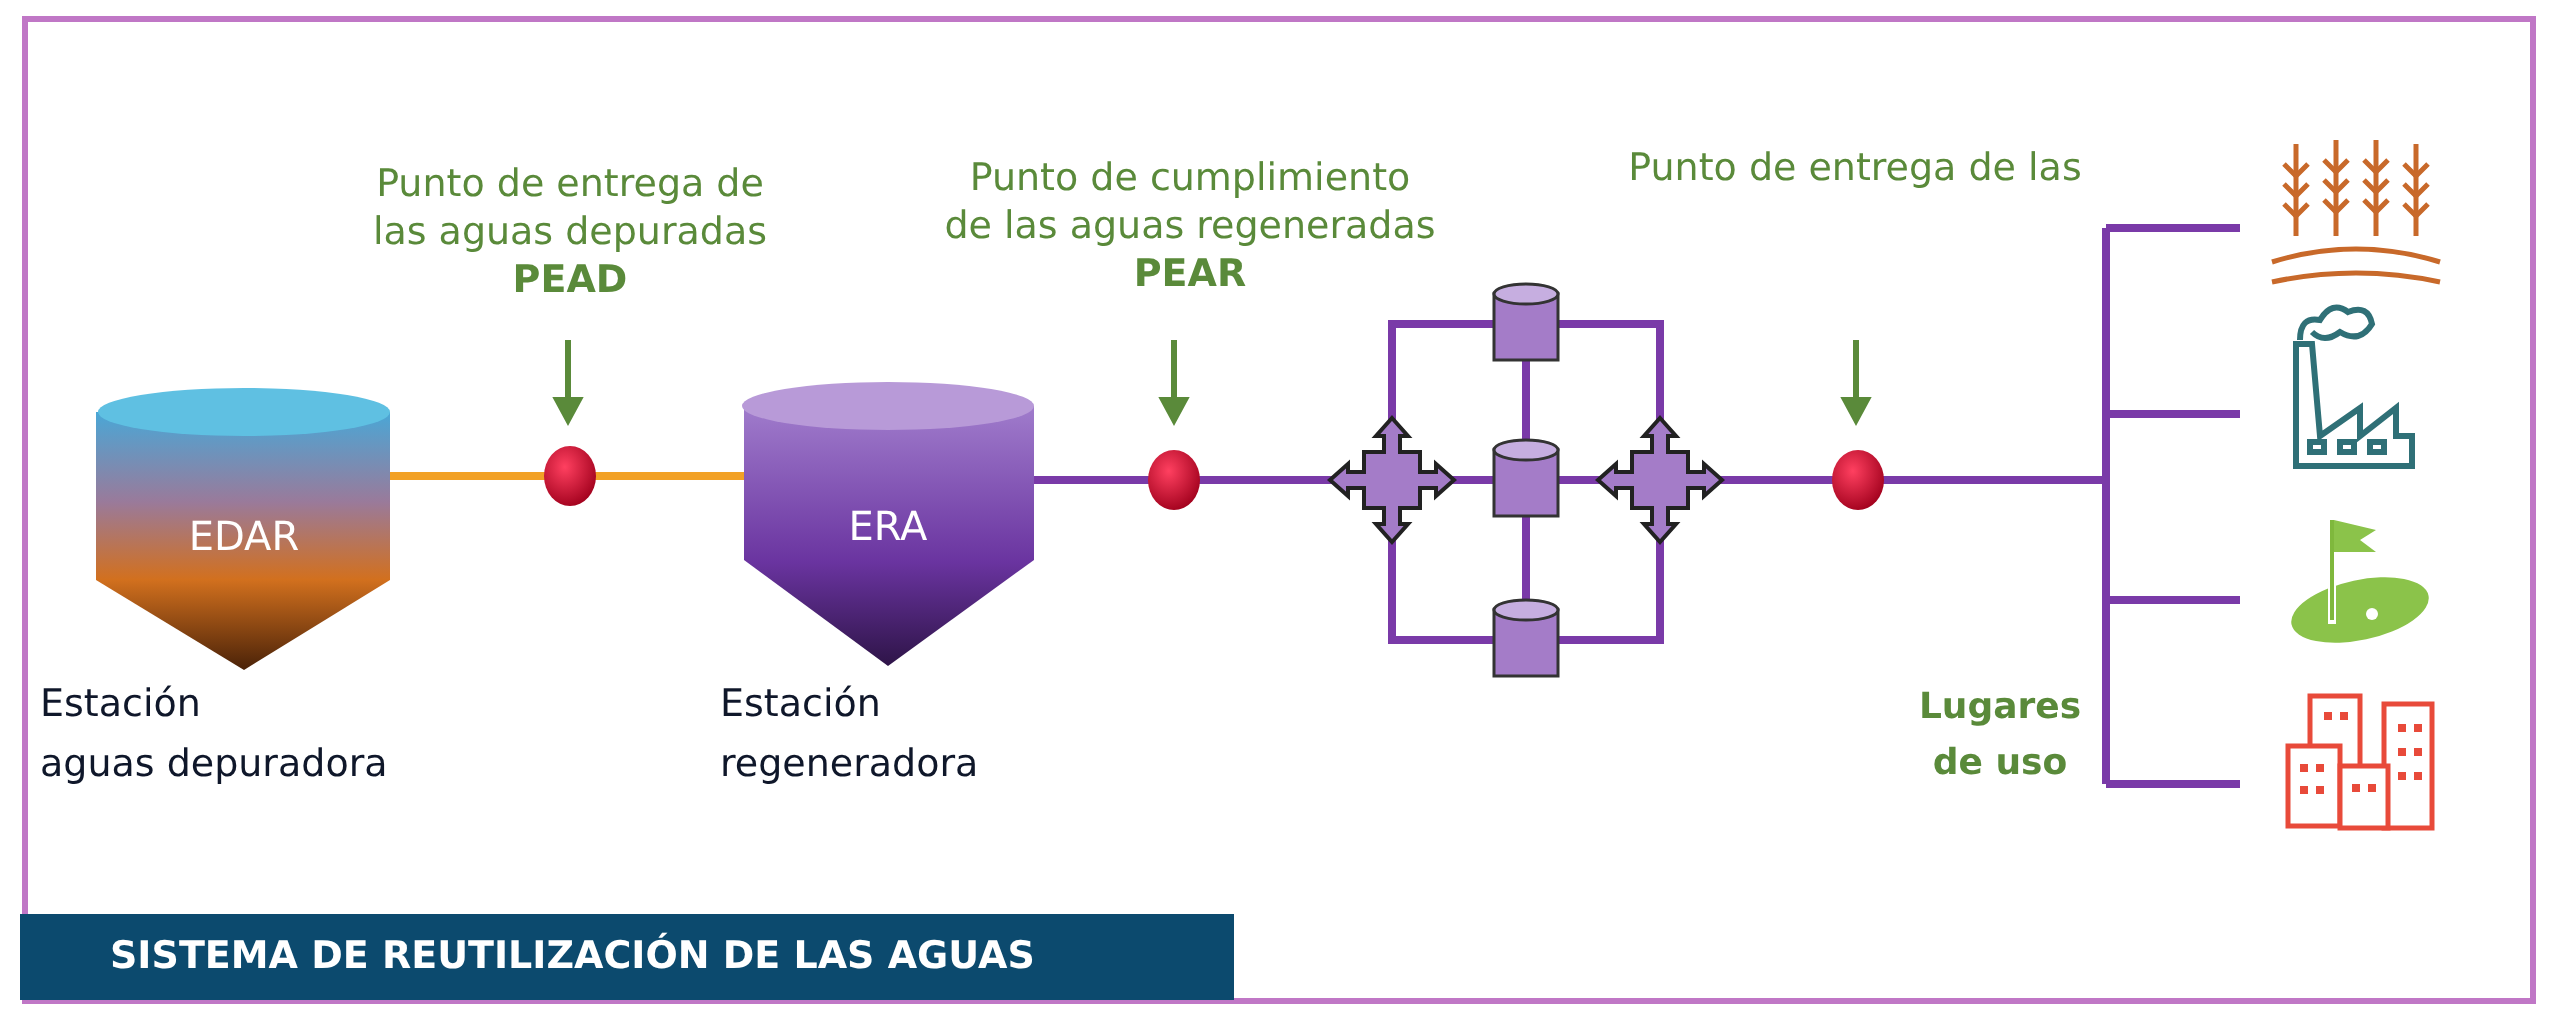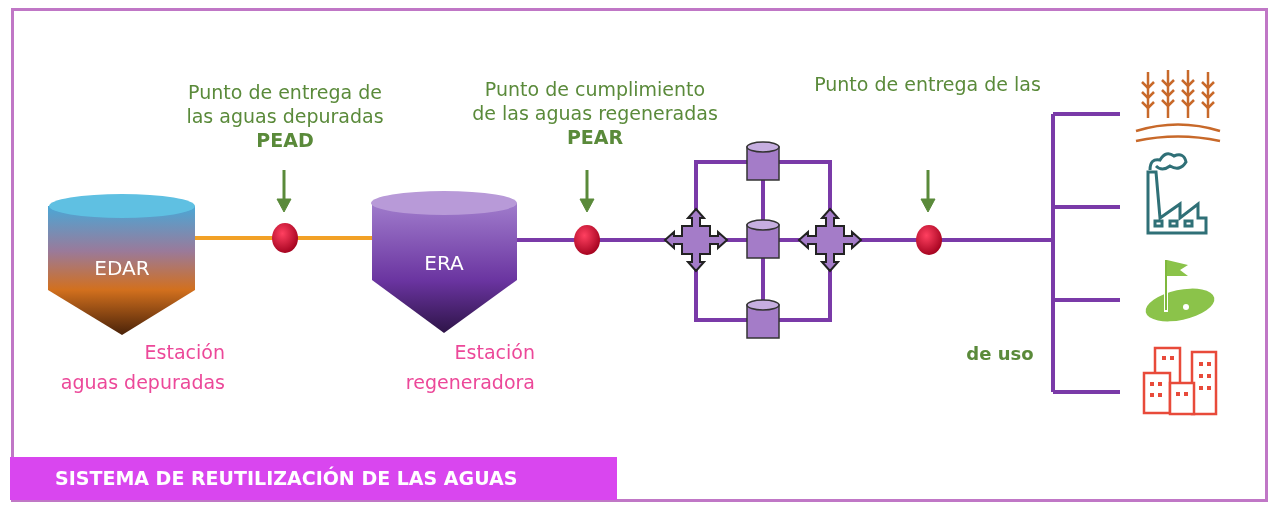--- a/index.html
+++ b/index.html
@@ -1,22 +1,22 @@
 <!DOCTYPE html>
 <html><head>
 <meta charset="utf-8">
 <style>
   html,body{margin:0;padding:0;background:#fff;}
   body{width:1280px;height:515px;position:relative;overflow:hidden;font-family:"DejaVu Sans",sans-serif;}
   #frame{position:absolute;left:11px;top:8px;width:1251px;height:488px;border:3px solid #c077c6;box-sizing:content-box;}
   .lbl{position:absolute;text-align:center;color:#5a8a3a;font-size:19px;line-height:24px;}
   .code{font-weight:bold;}
-  .station{position:absolute;text-align:right;color:#ec4899;font-size:19px;line-height:24px;}
+  .station{position:absolute;text-align:left;color:#0f172a;font-size:19px;line-height:24px;}
   .uso{position:absolute;text-align:center;color:#5a8a3a;font-size:18px;font-weight:bold;line-height:24px;}
-  #banner{position:absolute;left:10px;top:457px;width:607px;height:43px;background:#d946ef;color:#fff;font-weight:bold;font-size:19px;line-height:43px;padding-left:45px;box-sizing:border-box;}
+  #banner{position:absolute;left:10px;top:457px;width:607px;height:43px;background:#0c4a6e;color:#fff;font-weight:bold;font-size:19px;line-height:43px;padding-left:45px;box-sizing:border-box;}
   svg{position:absolute;left:0;top:0;}
   .tanklbl{font-family:"DejaVu Sans",sans-serif;font-size:20px;fill:#fff;}
 </style>
 </head>
 <body>
 
 <div id="frame"></div>
 
 <svg width="1280" height="515">
   <defs>
@@ -154,24 +154,25 @@
   <div>Punto de cumplimiento</div>
   <div>de las aguas regeneradas</div>
   <div class="code">PEAR</div>
 </div>
 <div class="lbl" style="left:785px;top:72px;width:285px;">
   <div>Punto de entrega de las</div>
 </div>
 
 <div class="station" style="left:20px;top:337px;width:205px;line-height:30px;">
   <div>Estación</div>
-  <div>aguas depuradas</div>
+  <div>aguas depuradora</div>
 </div>
 <div class="station" style="left:360px;top:337px;width:175px;line-height:30px;">
   <div>Estación</div>
   <div>regeneradora</div>
 </div>
 
 <div class="uso" style="left:950px;top:340px;width:100px;line-height:28px;">
+  <div>Lugares</div>
   <div>de uso</div>
 </div>
 
 <div id="banner">SISTEMA DE REUTILIZACIÓN DE LAS AGUAS</div>
 
 </body></html>

